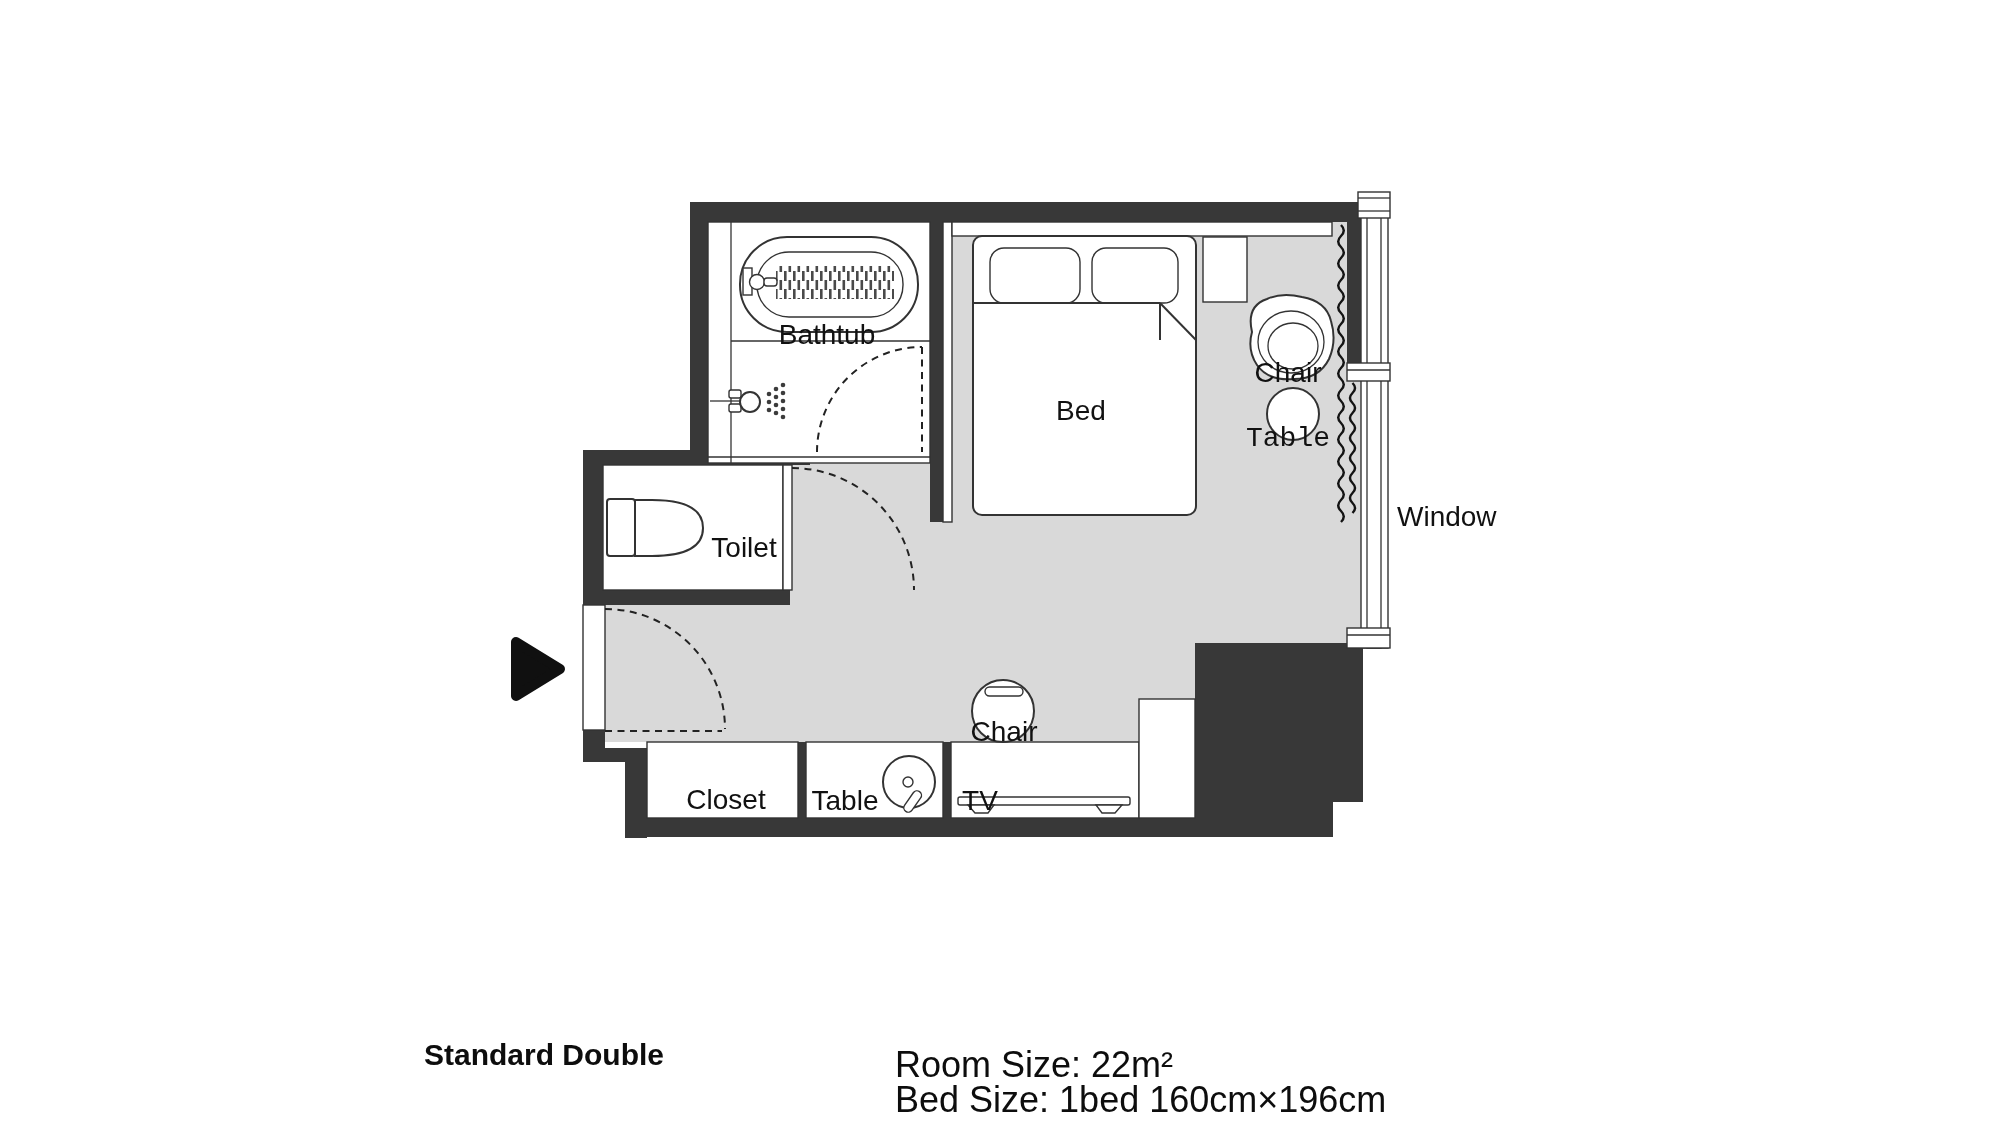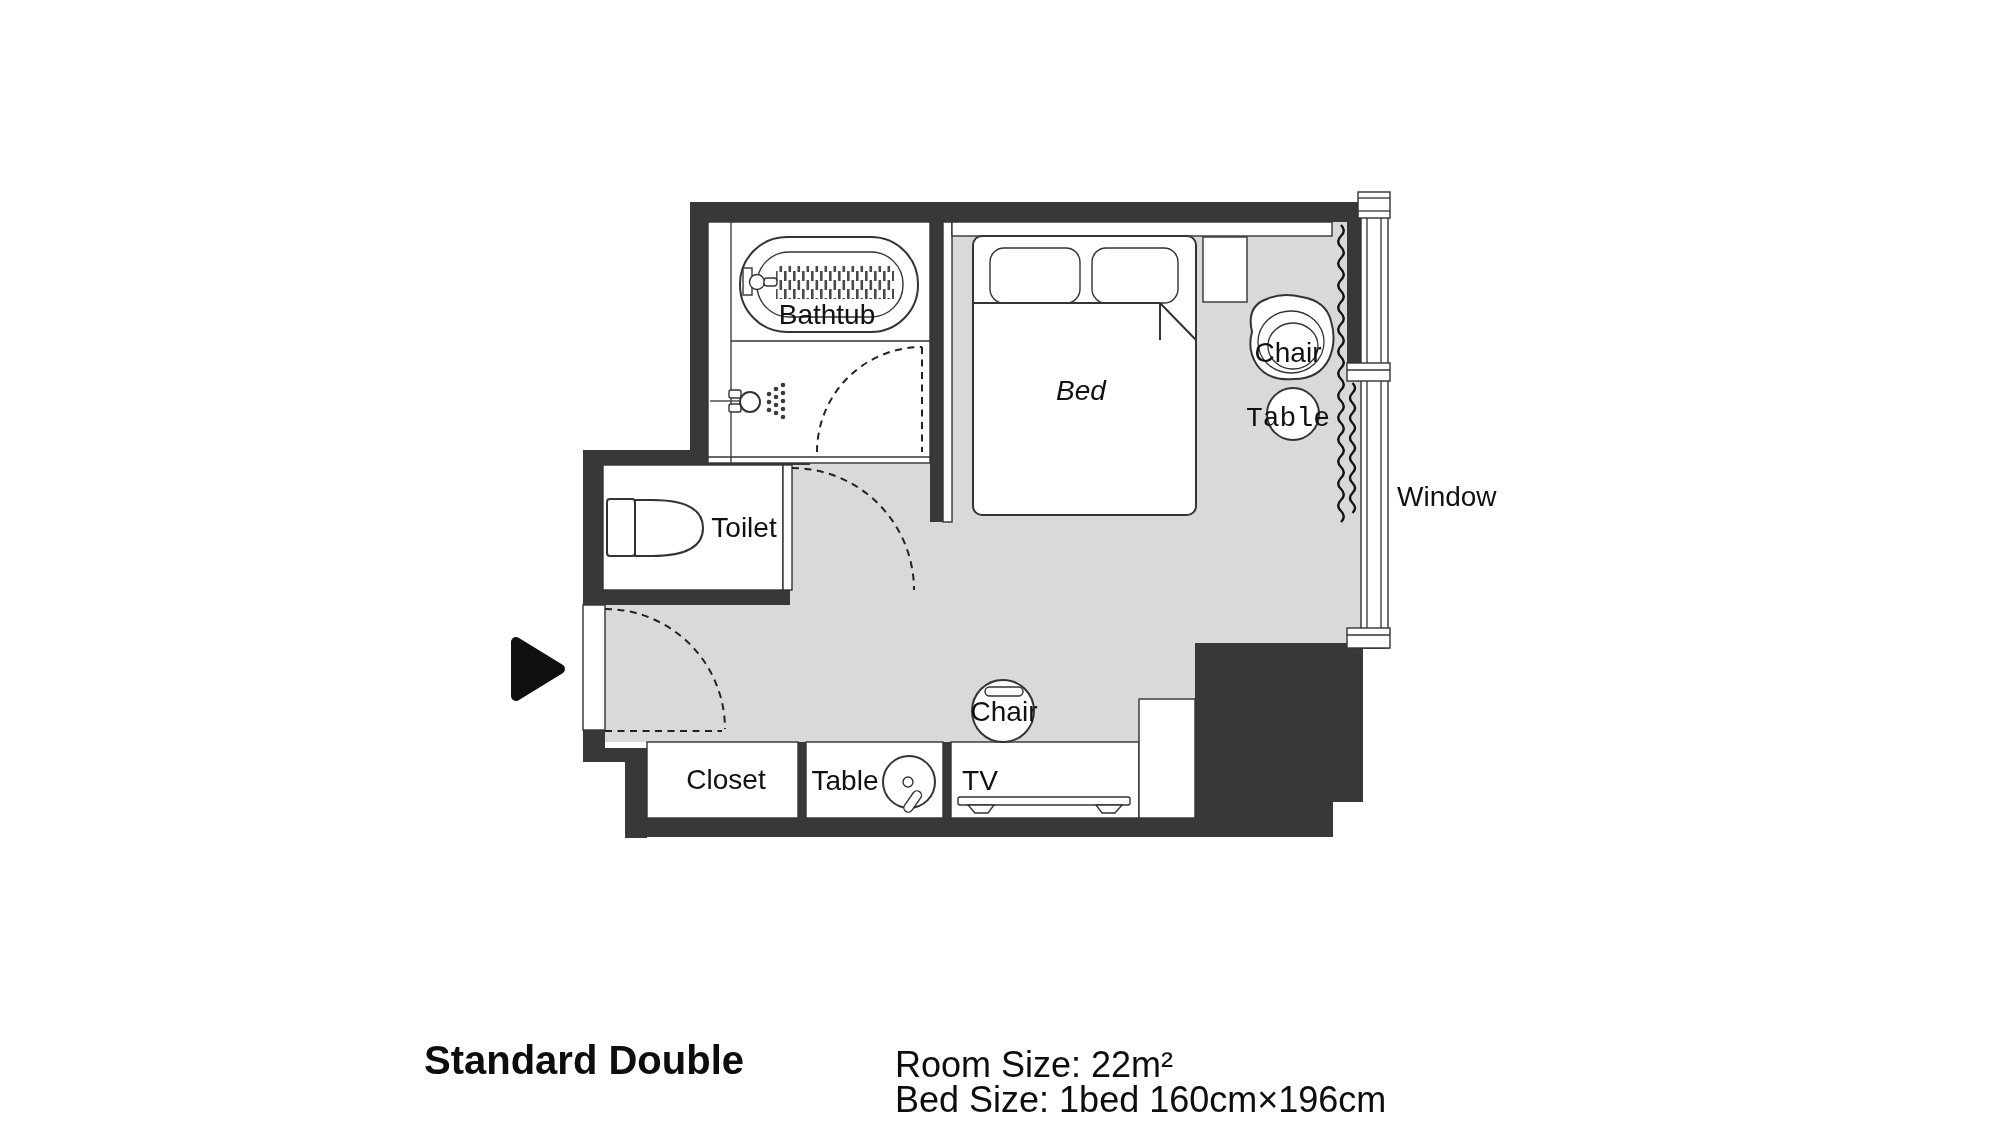--- a/index.html
+++ b/index.html
@@ -17,26 +17,26 @@
   .wh{fill:#ffffff; stroke:var(--line); stroke-width:2;}
   .wh-thin{fill:#ffffff; stroke:var(--line); stroke-width:1.4;}
   .ln{fill:none; stroke:var(--line); stroke-width:2;}
   .ln-thin{fill:none; stroke:var(--line); stroke-width:1.3;}
   .dash{fill:none; stroke:#222; stroke-width:2; stroke-dasharray:7 5.5;}
   .wave{fill:none; stroke:#141414; stroke-width:2.4;}
   .dot{fill:#3c3c3c; stroke:none;}
   
   .label{
     position:absolute; transform:translate(-50%,-50%);
-    font-size:28px; color:var(--ink); white-space:nowrap; letter-spacing:0;
+    font-size:28px; color:var(--ink); white-space:nowrap; letter-spacing:0;margin-top:20px;
   }
   .label--left{transform:translate(0,-50%);}
   .caption-title{
     position:absolute; left:424px; top:1038px;
-    font-size:40px; font-weight:bold; color:#0d0d0d; white-space:nowrap;
+    font-size:30px; font-weight:bold; color:#0d0d0d; white-space:nowrap;
   }
   .caption-line{position:absolute; font-size:36px; color:#0d0d0d; white-space:nowrap;}
   .caption-room{left:895px; top:1044px;}
   .caption-bed{left:895px; top:1079px;text-align:center;}
 </style>
 </head>
 <body>
 
 <div class="stage">
 
@@ -181,21 +181,21 @@
     <g>
       <circle class="wh" cx="1003" cy="711" r="31"></circle>
       <rect class="wh-thin" x="985" y="687" width="38" height="9" rx="4.5"></rect>
     </g>
 
     <path d="M516,642 L560,669 L516,696 Z" fill="#101010" stroke="#101010" stroke-width="10" stroke-linejoin="round"></path>
   </svg>
 
   <span class="label" style="left:827px; top:315px;">Bathtub</span>
   <span class="label" style="left:744px; top:528px;">Toilet</span>
-  <span class="label" style="left:1081px; top:391px;font-style:italic;">Bed</span>
+  <span class="label" style="left:1081px; top:391px;">Bed</span>
   <span class="label" style="left:1288px; top:353px;">Chair</span>
   <span class="label" style="left:1288px; top:418px;font-family:Liberation Mono, monospace;">Table</span>
   <span class="label label--left" style="left:1397px; top:497px;text-align:center;">Window</span>
   <span class="label" style="left:1004px; top:712px;">Chair</span>
   <span class="label" style="left:726px; top:780px;">Closet</span>
   <span class="label" style="left:845px; top:781px;">Table</span>
   <span class="label" style="left:980px; top:781px;">TV</span>
 
   <div class="caption-title">Standard Double</div>
   <div class="caption-line caption-room">Room Size: 22m²</div>

